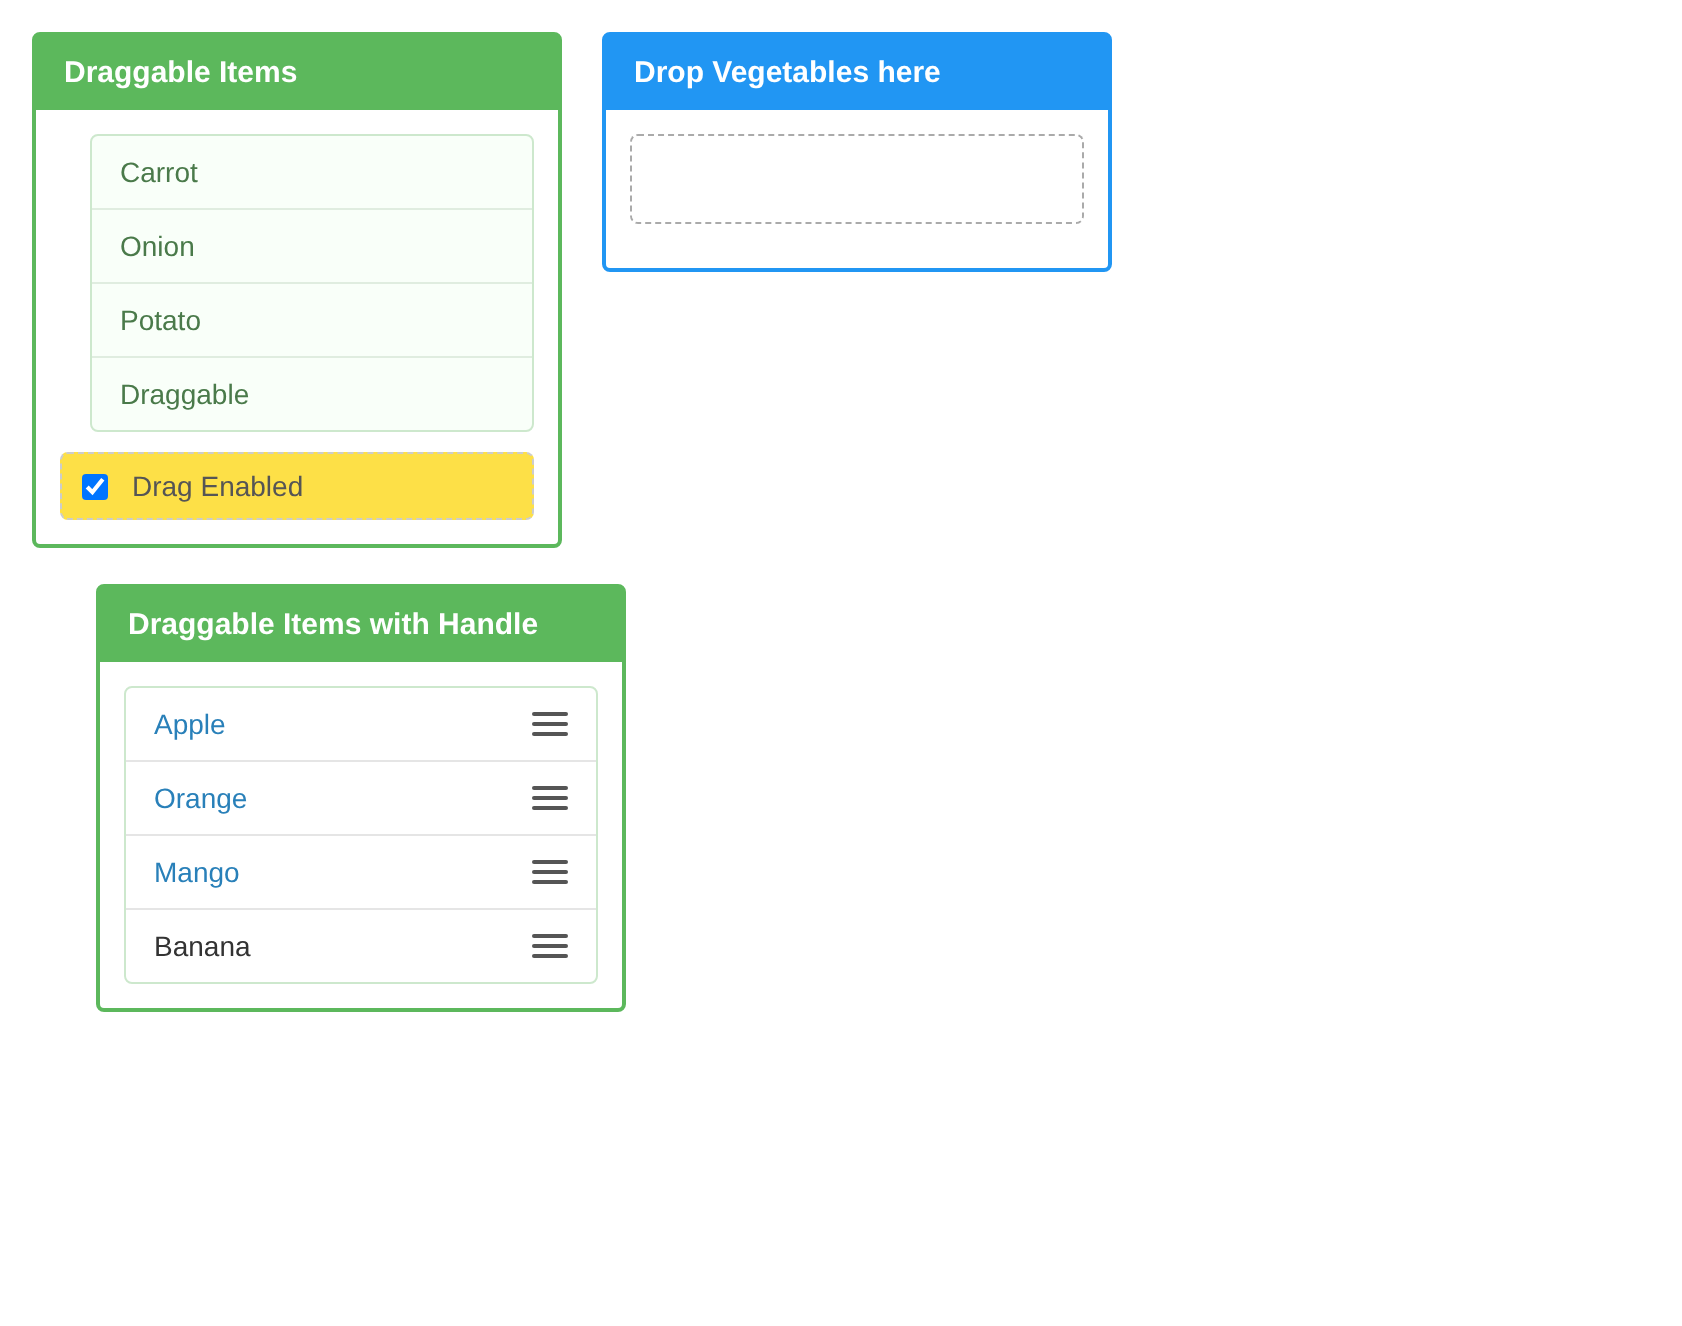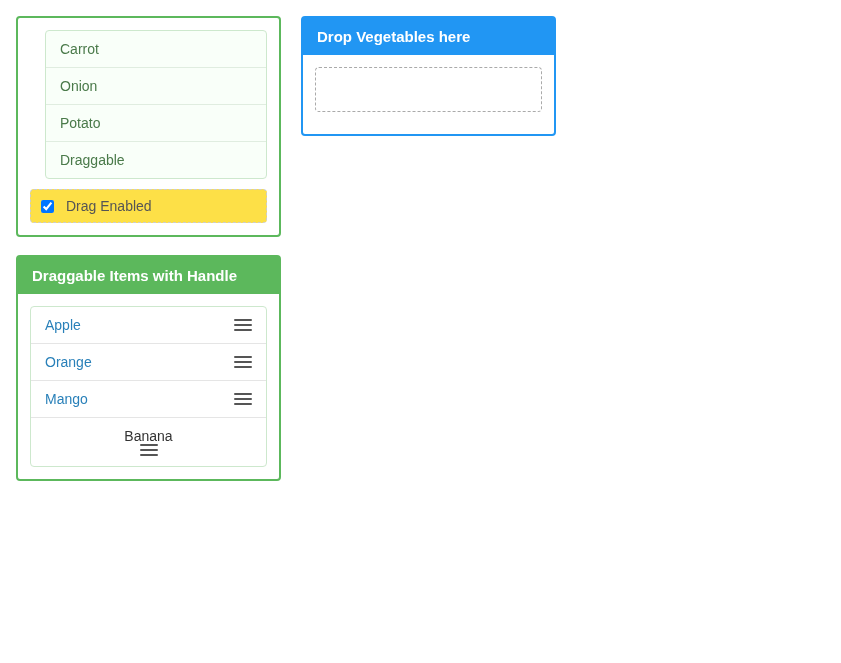--- a/index.html
+++ b/index.html
@@ -95,20 +95,21 @@
     
     .drop-panel-veg .drop-panel-body {
       min-height: 50px;
     }
     
     .second-row {
       display: flex;
       gap: 20px;
       margin-top: 18px;
       align-items: flex-start;
+      margin-left: 32px;
     }
     
     .handle-panel {
       border: 2px solid #5cb85c;
       border-radius: 4px;
       width: 265px;
     }
     .handle-panel-header {
       background: #5cb85c;
       color: #fff;
@@ -128,21 +129,20 @@
       padding: 10px 14px;
       border-bottom: 1px solid #e5e5e5;
       color: #333;
       display: flex;
       align-items: center;
       justify-content: space-between;
       cursor: default;
     }
     .handle-item:last-child {
       border-bottom: none;
-      flex-direction: column;
     }
     .handle-item .item-label {
       color: #2980b9;
     }
     .handle-item .item-label.dark {
       color: #333;
     }
     .handle-icon {
       color: #555;
       font-size: 16px;
@@ -158,20 +158,21 @@
       background: #555;
       border-radius: 1px;
     }
   </style>
 </head>
 <body>
 
 <div class="main-layout">
 
   <div class="panel">
+    <div class="panel-header">Draggable Items</div>
     <div class="panel-body">
       <div class="drag-items-list">
         <div class="drag-item">Carrot</div>
         <div class="drag-item">Onion</div>
         <div class="drag-item">Potato</div>
         <div class="drag-item">Draggable</div>
       </div>
       <div class="checkbox-row">
         <input type="checkbox" checked="" style="">
         <span>Drag Enabled</span>

